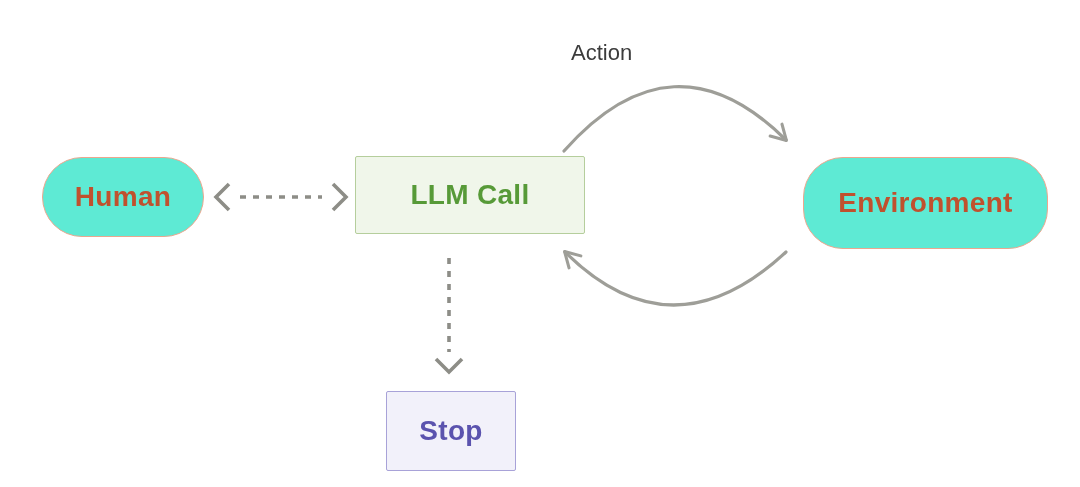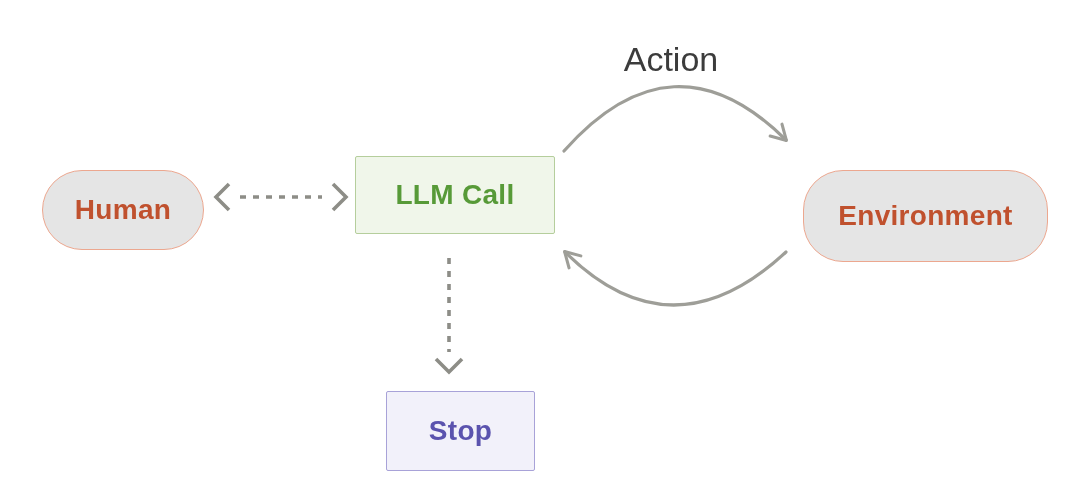--- a/index.html
+++ b/index.html
@@ -25,48 +25,46 @@
     position: absolute;
     display: flex;
     align-items: center;
     justify-content: center;
     box-sizing: border-box;
     font-weight: bold;
     font-size: 28px;
     letter-spacing: 0.3px;
   }
   .node-pill {
-    background: #e5e5e5;
+    background: #5eead4;
     border: 1.5px solid #ECA78F;
     border-radius: 40px;
     color: #C0512E;
-    margin-top: 13px;
   }
   .node-human       { left: 42px;  top: 157px; width: 162px; height: 80px; }
   .node-environment { left: 803px; top: 157px; width: 245px; height: 92px; }
   .node-llm {
-    left: 355px; top: 156px; width: 200px; height: 78px;
+    left: 355px; top: 156px; width: 230px; height: 78px;
     background: #F0F6EA;
     border: 1.5px solid #B5CE9C;
     border-radius: 2px;
     color: #579A38;
     text-align: right;
   }
   .node-stop {
-    left: 386px; top: 391px; width: 149px; height: 80px;
+    left: 386px; top: 391px; width: 130px; height: 80px;
     background: #F2F1FA;
     border: 1.5px solid #A8A2D8;
     border-radius: 2px;
     color: #5B53AE;
   }
   .edge-label {
     position: absolute;
     width: 200px;
-    text-align: center;
-    font-size: 34px;
+    font-size: 22px;
     color: #3C3C3C;
   }
   .label-action   { left: 571px; top: 40px; }
   .label-feedback { left: 572px; top: 321px; }
 </style>
 </head>
 <body>
 
 <div class="canvas">
 

